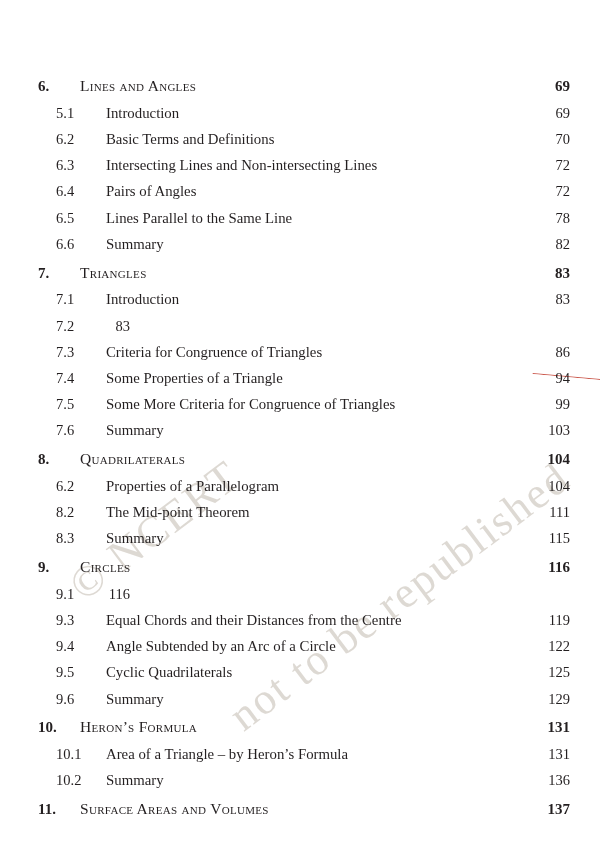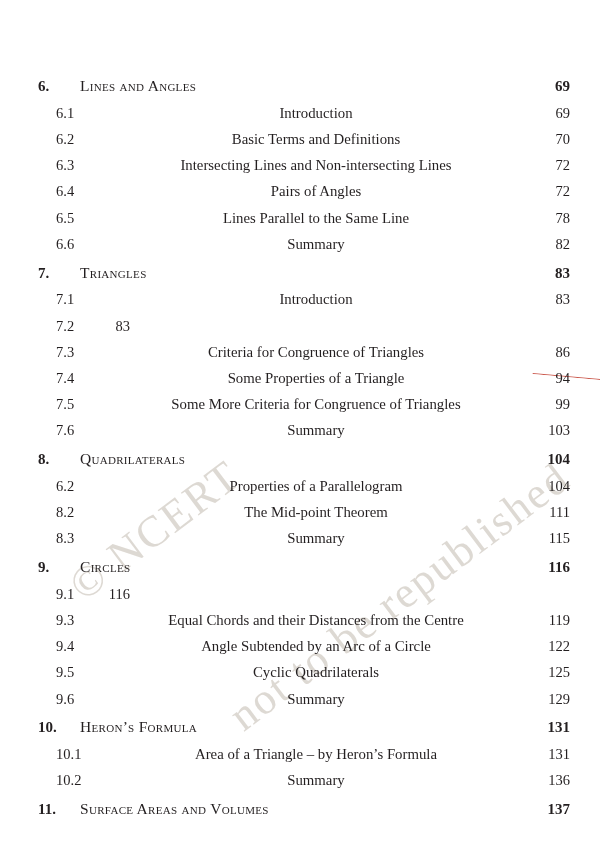--- a/index.html
+++ b/index.html
@@ -100,21 +100,20 @@
     box-sizing: border-box;
     font-size: 14.5px;
   }
 
   .title {
     flex: 1 1 auto;
     font-size: 14.8px;
   }
   .sub-row .title {
     padding-left: 20px;
-    text-align: center;
   }
 
   
   .chapter-row .title {
     font-weight: normal;
     font-variant: small-caps;
     letter-spacing: 0.3px;
     font-size: 15.5px;
   }
 
@@ -142,21 +141,21 @@
 </div>
 
 <div class="toc">
 
   <div class="row chapter-row">
     <div class="num">6.</div>
     <div class="title">Lines and Angles</div>
     <div class="page">69</div>
   </div>
   <div class="row sub-row">
-    <div class="num">6.1</div>
+    <div class="num">5.1</div>
     <div class="title">Introduction</div>
     <div class="page">69</div>
   </div>
   <div class="row sub-row">
     <div class="num">6.2</div>
     <div class="title">Basic Terms and Definitions</div>
     <div class="page">70</div>
   </div>
   <div class="row sub-row">
     <div class="num">6.3</div>

